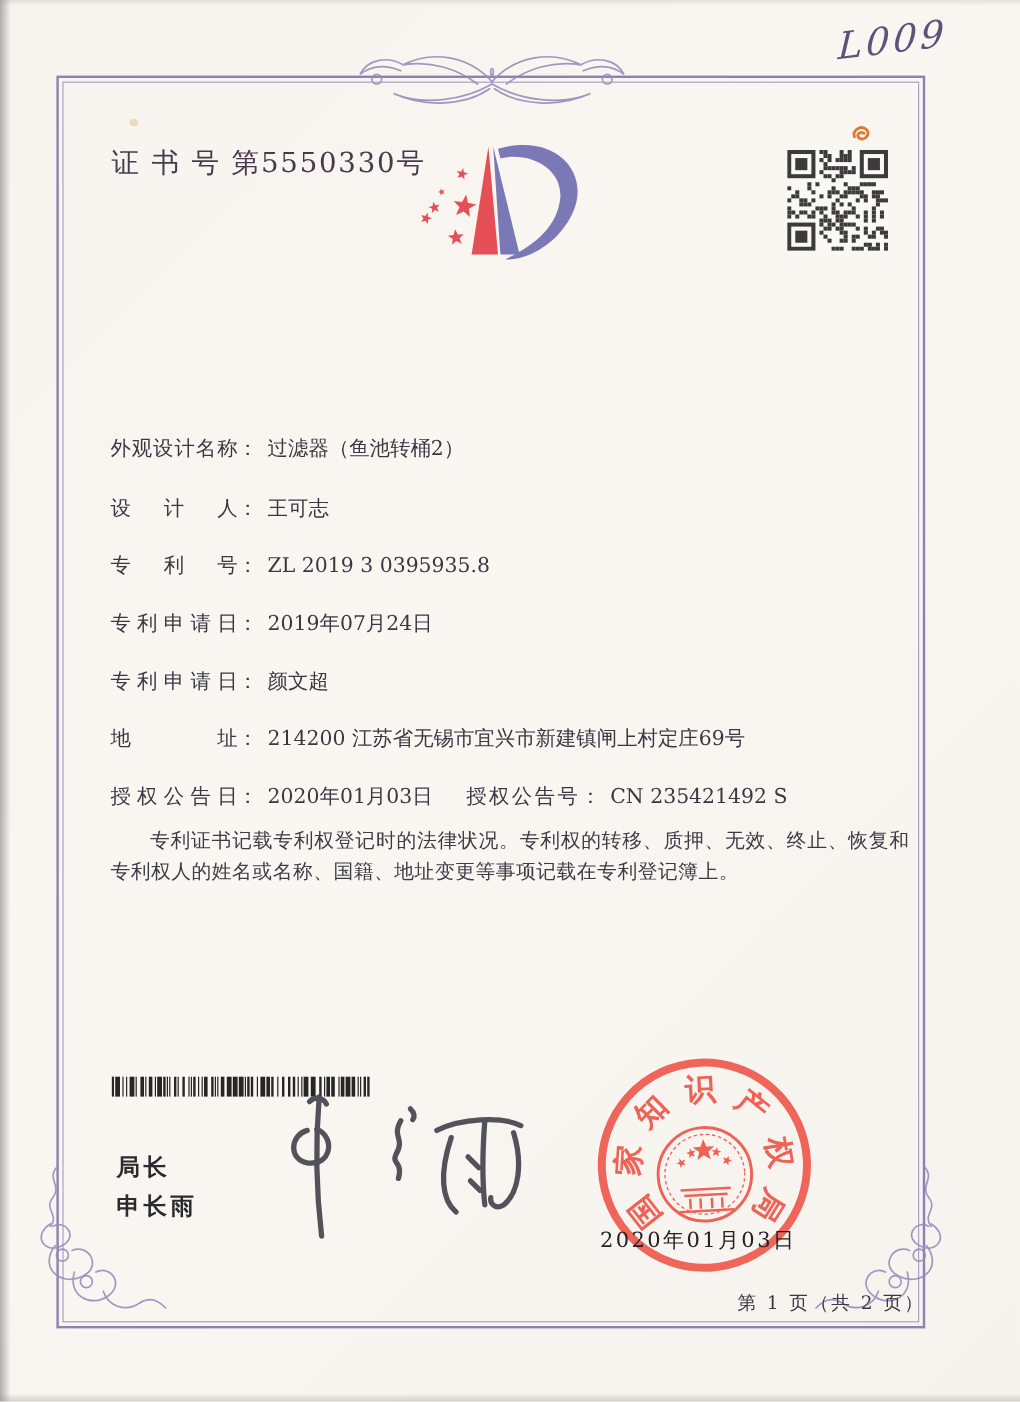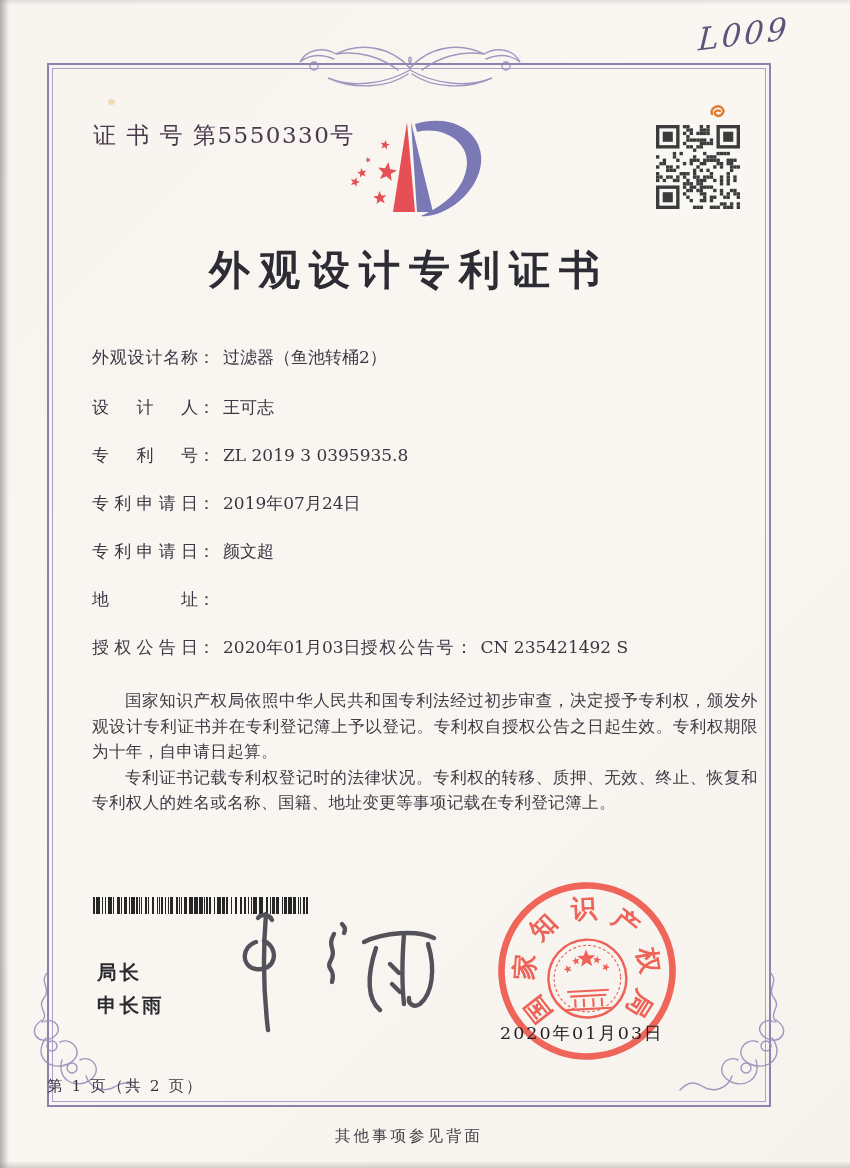--- a/index.html
+++ b/index.html
@@ -26,36 +26,36 @@
   .flourish{stroke:#978dbb;fill:none;stroke-width:1.4;stroke-linecap:round;opacity:.9;}
   .cert-no{left:93px;top:120px;font-size:23px;letter-spacing:1.5px;color:#49394d;text-align:center;}
   .title{left:47px;top:243px;width:724px;text-align:center;
     font-size:41px;font-weight:700;letter-spacing:9px;color:#2d2c34;}
   .hand-note{left:698px;top:14px;width:120px;
     font-size:31px;font-style:italic;color:#5d5278;
     transform:rotate(-7deg) skewX(-10deg);letter-spacing:3px;}
   .fields{left:92px;top:346px;width:672px;font-size:17px;color:#393742;}
   .field-row{display:flex;align-items:baseline;height:18px;margin-bottom:30px;}
   .field-row.gap-lg{margin-bottom:32px;}
-  .f-label{display:inline-block;width:106px;text-align:justify;text-align-last:justify;}
+  .f-label{display:inline-block;width:106px;text-align:justify;text-align-last:justify;margin-top:16px;}
   .f-colon{display:inline-block;margin-right:8px;}
   .f-value{white-space:nowrap;}
-  .g-label{letter-spacing:2px;}
+  .g-label{margin-left:28px;letter-spacing:2px;}
   .legal{left:92px;top:688px;width:666px;font-size:16.5px;line-height:25.5px;
     color:#3d3b44;text-align:justify;letter-spacing:.4px;}
   .legal p{margin:0;text-indent:2em;}
   .barcode-box{left:93px;top:897px;width:216px;height:17px;}
   .issuer{left:97px;font-family:"DejaVu Sans","Liberation Sans",sans-serif;
     font-weight:600;font-size:19.5px;color:#2b2a2f;letter-spacing:3px;}
   .issuer-title{top:959px;font-family:Liberation Serif, serif;}
   .issuer-name{top:992px;}
   .sig{left:222px;top:908px;}
   .seal{left:488px;top:876px;opacity:.93;transform:rotate(-3deg);}
   .seal-date{left:500px;top:1021px;font-size:17.5px;letter-spacing:2px;color:#232126;}
-  .page-num{left:47px;top:1076px;width:724px;text-align:left;
+  .page-num{left:47px;top:1076px;width:724px;text-align:right;
     font-size:15.5px;letter-spacing:2px;color:#393742;}
   .back-note{left:47px;top:1126px;width:724px;text-align:center;
     font-size:15.5px;letter-spacing:3px;color:#44424a;}
   .dot-yellow{left:108px;top:99px;width:7px;height:6px;border-radius:50%;
     background:#e5c488;opacity:.55;}
 </style>
 </head>
 <body>
 
 <div class="page">
@@ -308,21 +308,20 @@
       <rect x="63.839999999999996" y="3.36" width="16.8" height="16.8" fill="#faf8f5"></rect>
       <rect x="67.2" y="6.72" width="10.08" height="10.08" fill="#3b3b3b"></rect>
     </svg>
 
   <svg class="abs" style="left:708px;top:102px;" width="20" height="18" viewBox="0 0 20 18">
     <path d="M4,12 C2,6 10,2 14,6 C18,10 12,16 8,13 C5,11 8,7 12,9" stroke="#df7a32" stroke-width="2.4" fill="none" stroke-linecap="round"></path>
   </svg>
 
   <div class="abs hand-note">L009</div>
 
-  <div class="abs title">外观设计专利证书</div>
 
   <div class="abs fields">
     <div class="field-row gap-lg">
       <span class="f-label">外观设计名称</span>
         <span class="f-colon">：</span>
         <span class="f-value">过滤器（鱼池转桶2）</span>
     </div>
     <div class="field-row">
       <span class="f-label">设计人</span>
         <span class="f-colon">：</span>
@@ -339,33 +338,33 @@
         <span class="f-value">2019年07月24日</span>
     </div>
     <div class="field-row">
       <span class="f-label">专利申请日</span>
         <span class="f-colon">：</span>
         <span class="f-value">颜文超</span>
     </div>
     <div class="field-row">
       <span class="f-label">地址</span>
         <span class="f-colon">：</span>
+        <span class="f-value">214200 江苏省无锡市宜兴市新建镇闸上村定庄69号</span>
     </div>
     <div class="field-row">
       <span class="f-label">授权公告日</span>
         <span class="f-colon">：</span>
         <span class="f-value">2020年01月03日</span>
       <span class="g-label">授权公告号</span>
         <span class="f-colon">：</span>
         <span class="f-value">CN 235421492 S</span>
     </div>
   </div>
 
   <div class="abs legal">
-    <p>国家知识产权局依照中华人民共和国专利法经过初步审查，决定授予专利权，颁发外观设计专利证书并在专利登记簿上予以登记。专利权自授权公告之日起生效。专利权期限为十年，自申请日起算。</p>
     <p>专利证书记载专利权登记时的法律状况。专利权的转移、质押、无效、终止、恢复和专利权人的姓名或名称、国籍、地址变更等事项记载在专利登记簿上。</p>
   </div>
 
   <svg class="abs barcode-box" id="barcode" viewBox="0 0 216 17" preserveAspectRatio="none">
       <rect x="0" y="0" width="2" height="17" fill="#262626"></rect>
       <rect x="3" y="0" width="4" height="17" fill="#262626"></rect>
       <rect x="9" y="0" width="1" height="17" fill="#262626"></rect>
       <rect x="12" y="0" width="1" height="17" fill="#262626"></rect>
       <rect x="15" y="0" width="4" height="17" fill="#262626"></rect>
       <rect x="20" y="0" width="1" height="17" fill="#262626"></rect>
@@ -466,15 +465,14 @@
         <path d="M78,121 L122,121"></path>
         <path d="M81,126 L119,126"></path>
         <path d="M86,129 L86,138 M95,129 L95,138 M105,129 L105,138 M114,129 L114,138"></path>
         <path d="M76,140 L124,140"></path>
       </g>
     </g>
   </svg>
   <div class="abs seal-date">2020年01月03日</div>
 
   <div class="abs page-num">第 1 页（共 2 页）</div>
-  <div class="abs back-note">其他事项参见背面</div>
 
 </div>
 
 </body></html>

